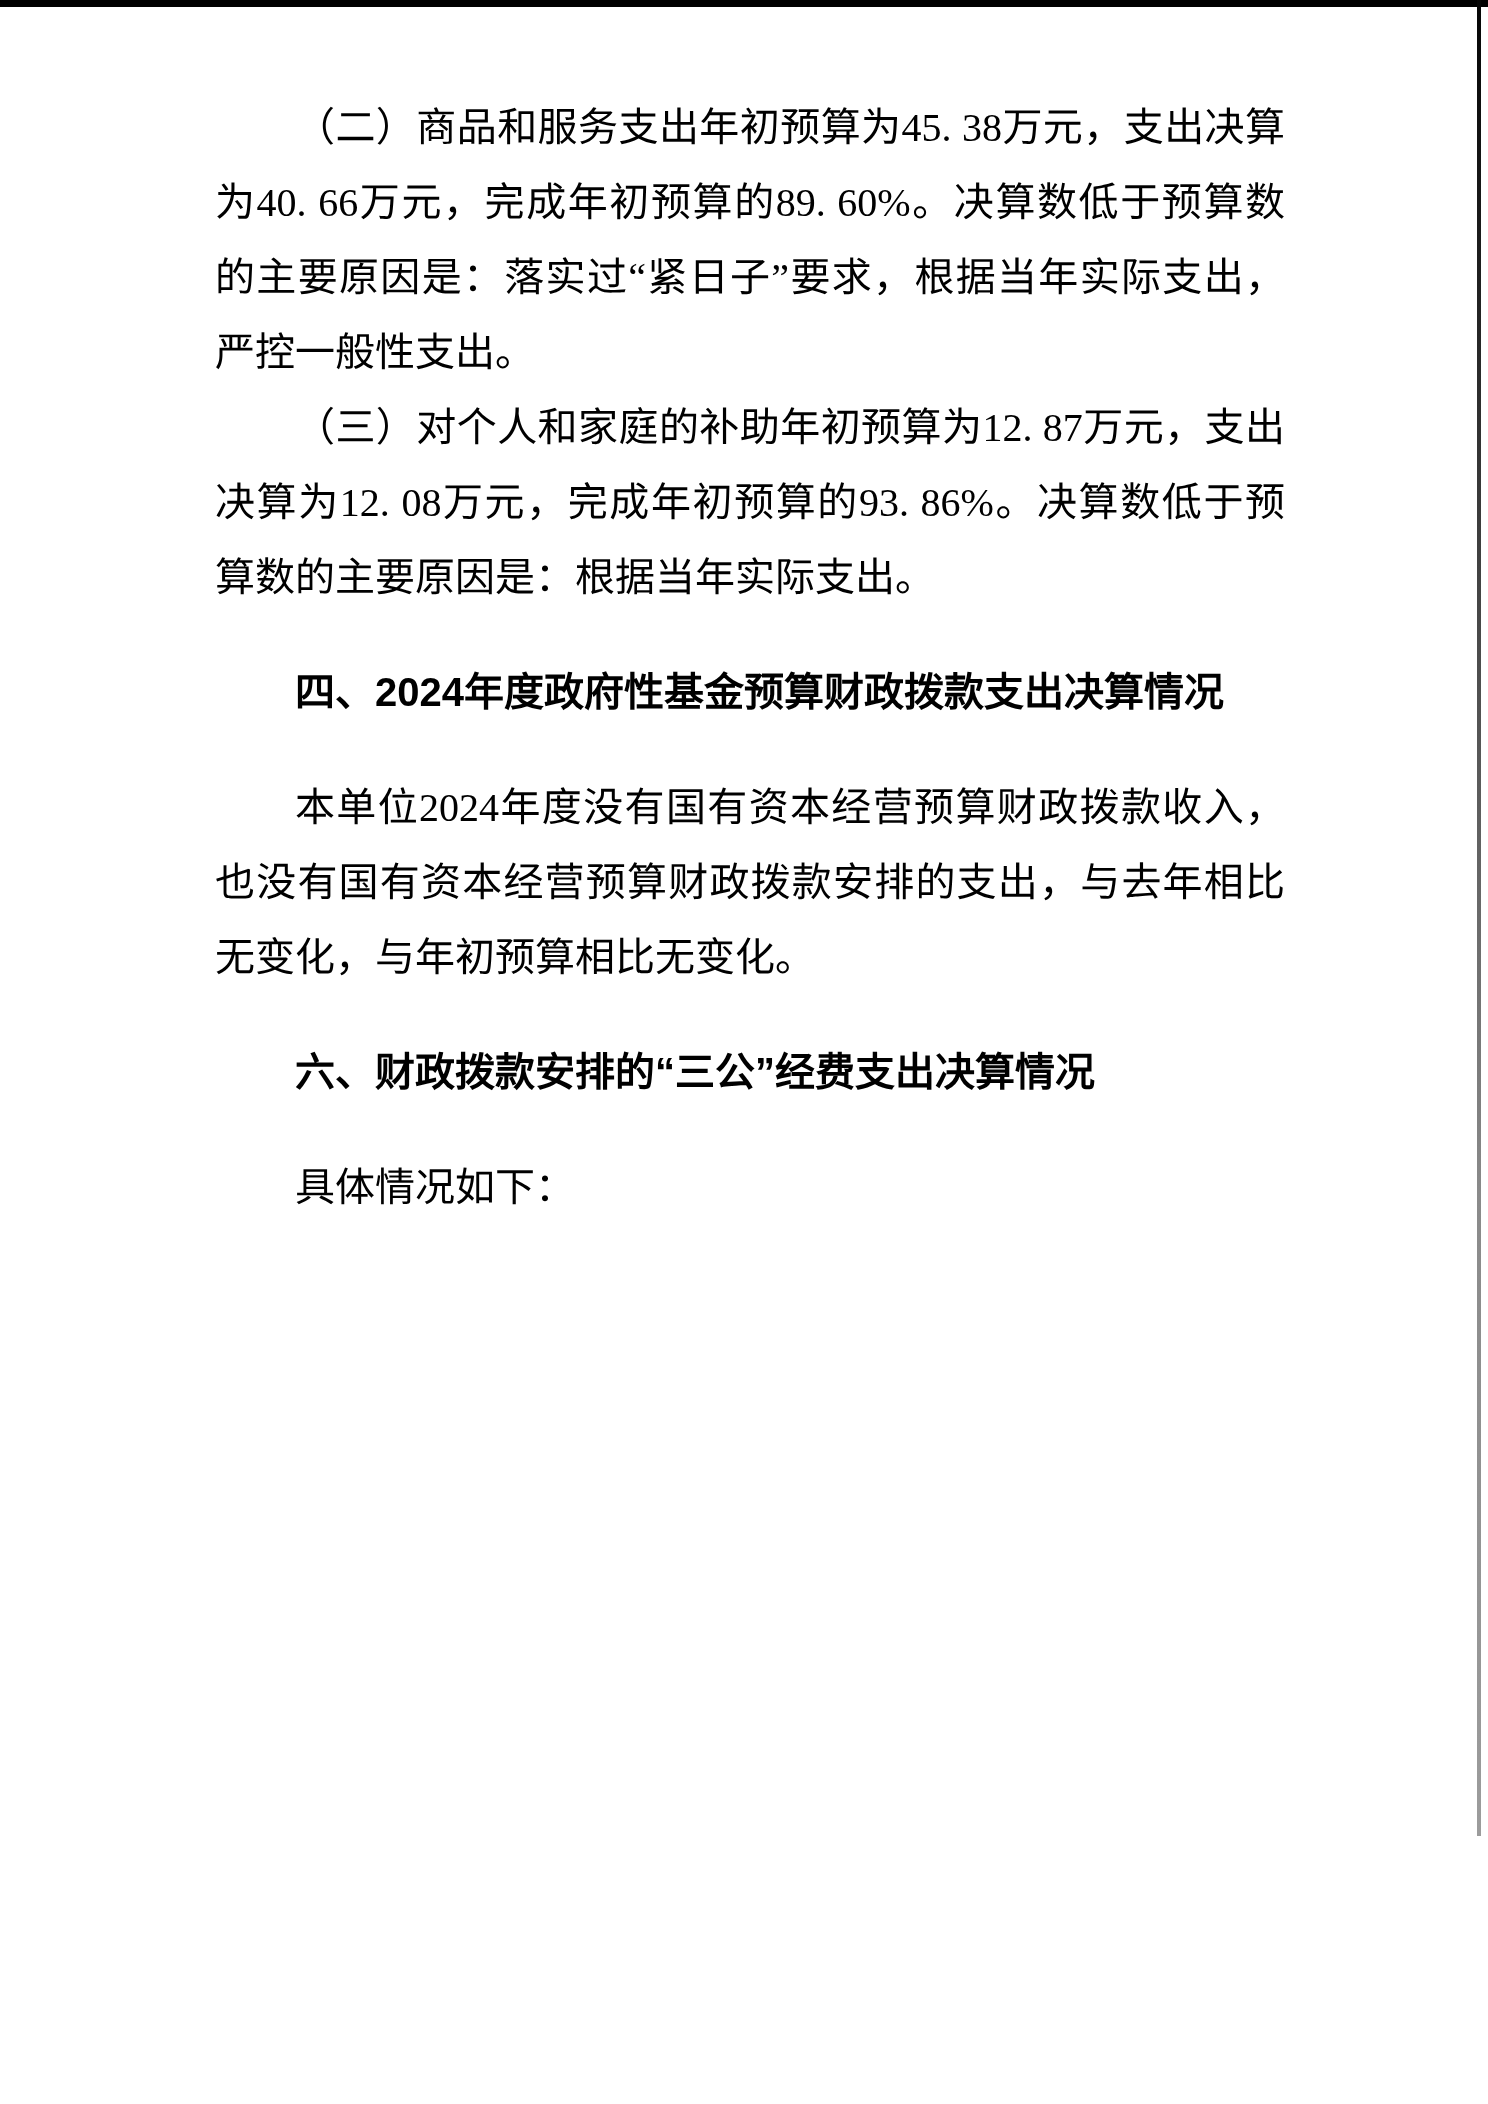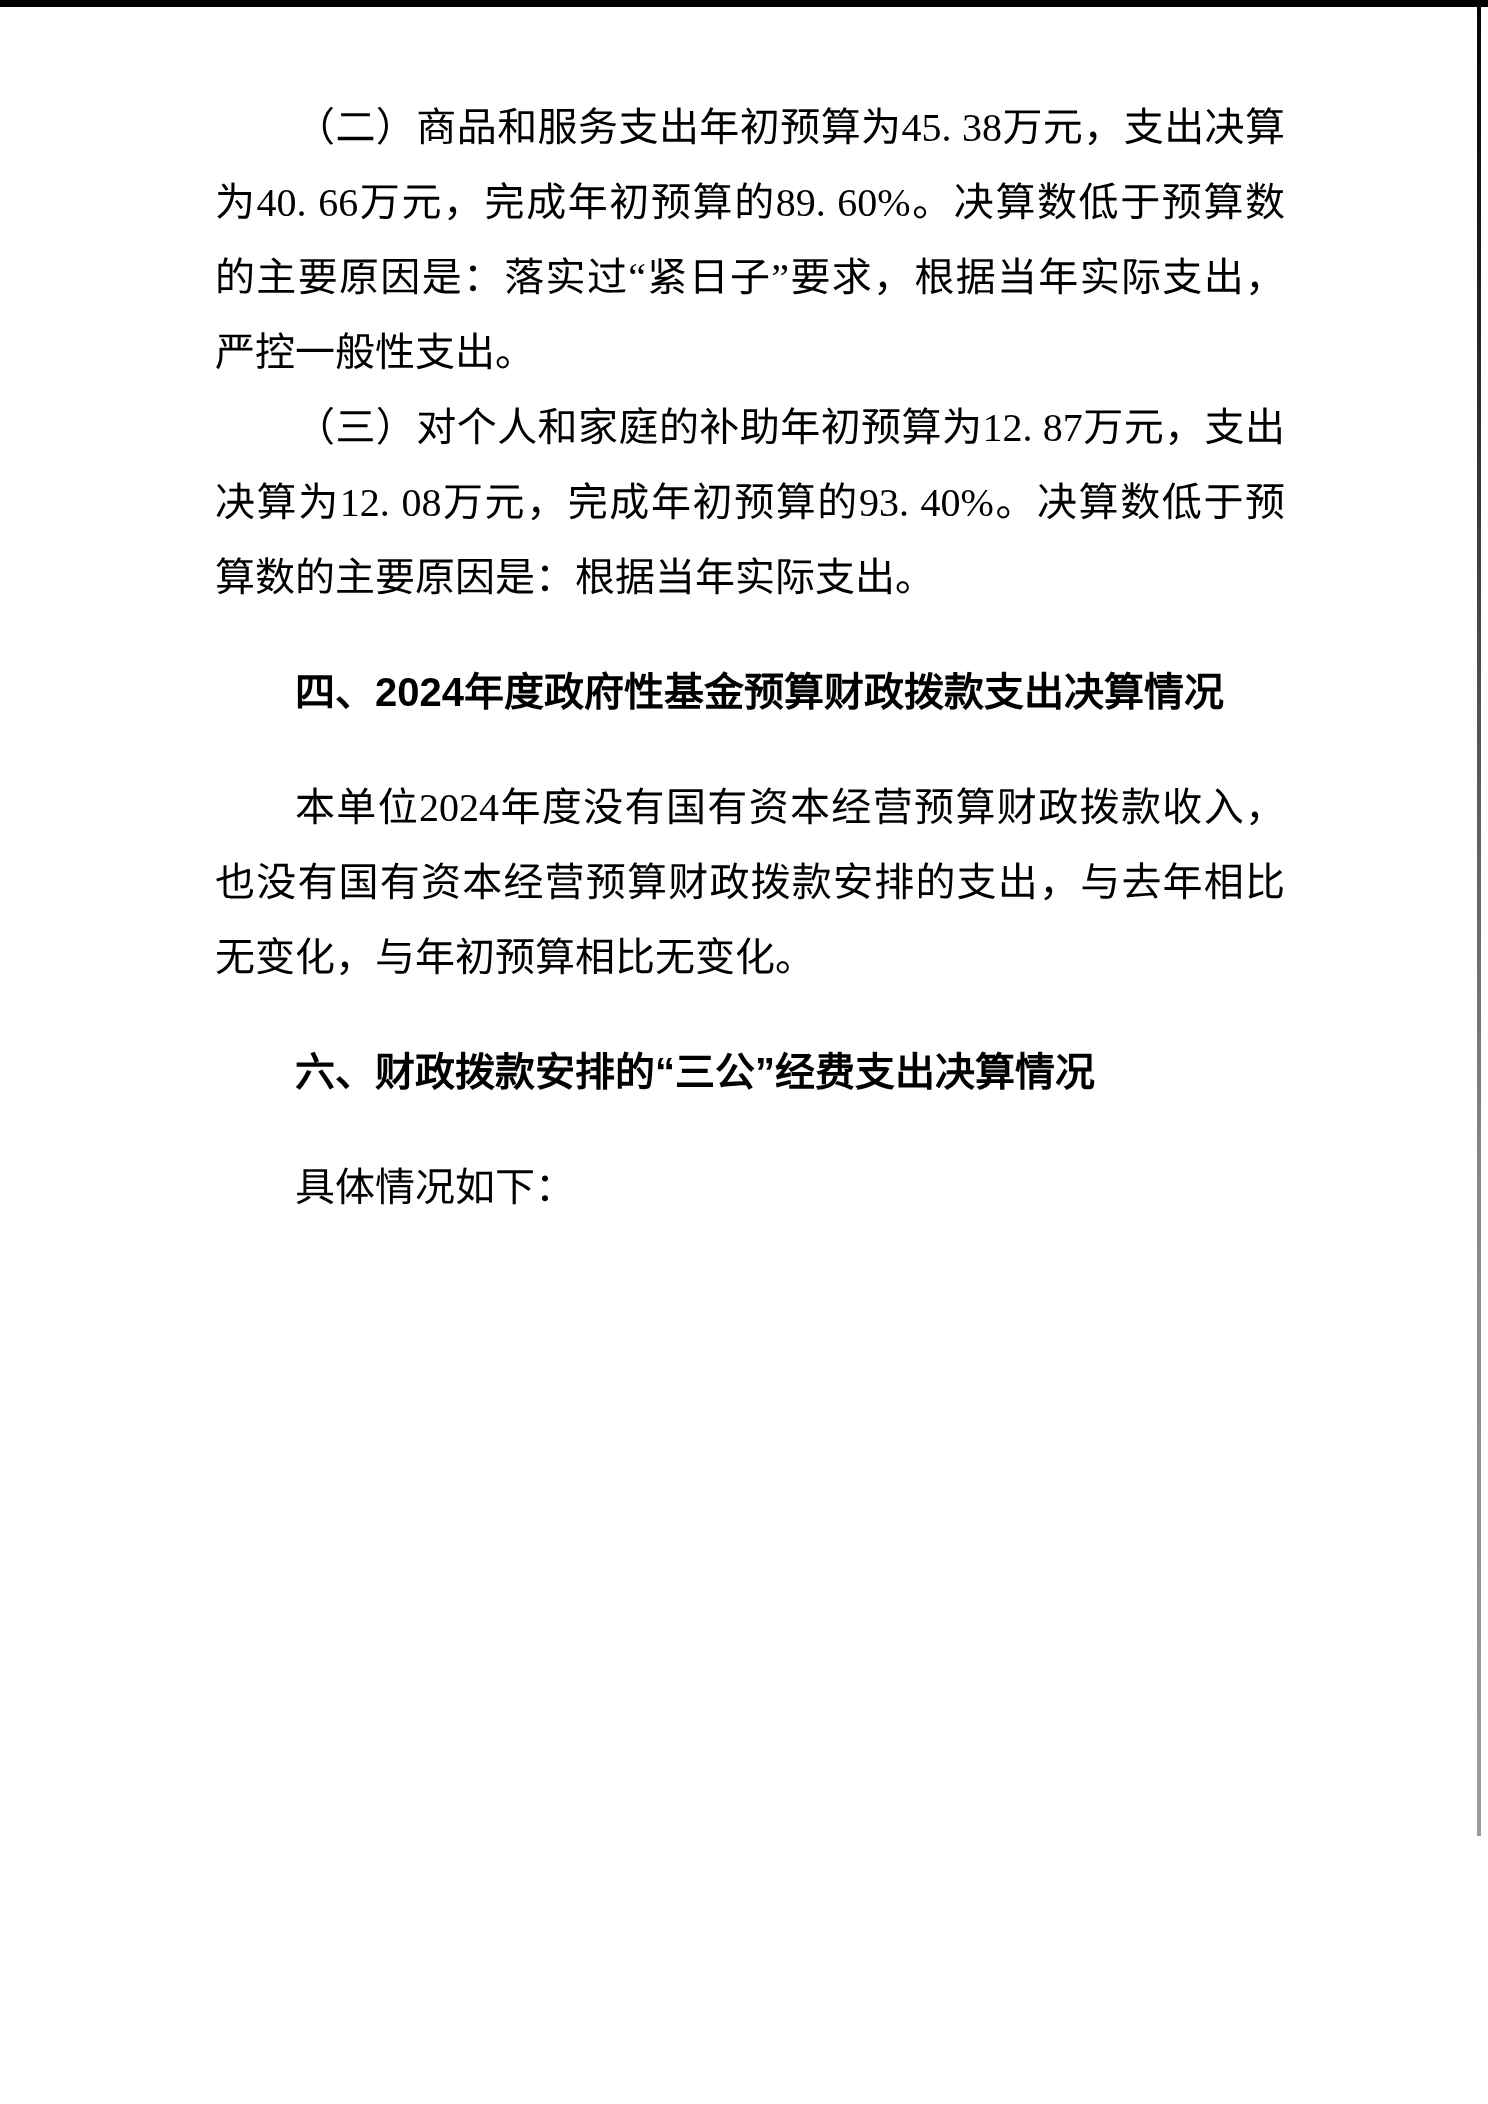--- a/index.html
+++ b/index.html
@@ -64,21 +64,21 @@
 </head>
 <body>
 
 <div class="page">
 
   <div class="scan-bar-top"></div>
   <div class="scan-line-right"></div>
 
   <div class="content">
     <p class="para">（二）商品和服务支出年初预算为45. 38万元，支出决算为40. 66万元，完成年初预算的89. 60%。决算数低于预算数的主要原因是：落实过“紧日子”要求，根据当年实际支出，严控一般性支出。</p>
-    <p class="para">（三）对个人和家庭的补助年初预算为12. 87万元，支出决算为12. 08万元，完成年初预算的93. 40%。决算数低于预算数的主要原因是：根据当年实际支出。</p>
+    <p class="para">（三）对个人和家庭的补助年初预算为12. 87万元，支出决算为12. 08万元，完成年初预算的93. 86%。决算数低于预算数的主要原因是：根据当年实际支出。</p>
     <p class="heading">四、2024年度政府性基金预算财政拨款支出决算情况</p>
     <p class="para">本单位2024年度没有国有资本经营预算财政拨款收入，也没有国有资本经营预算财政拨款安排的支出，与去年相比无变化，与年初预算相比无变化。</p>
     <p class="heading">六、财政拨款安排的“三公”经费支出决算情况</p>
     <p class="para">具体情况如下：</p>
   </div>
 
   <div class="footer">- 17 -</div>
 
 </div>
 

